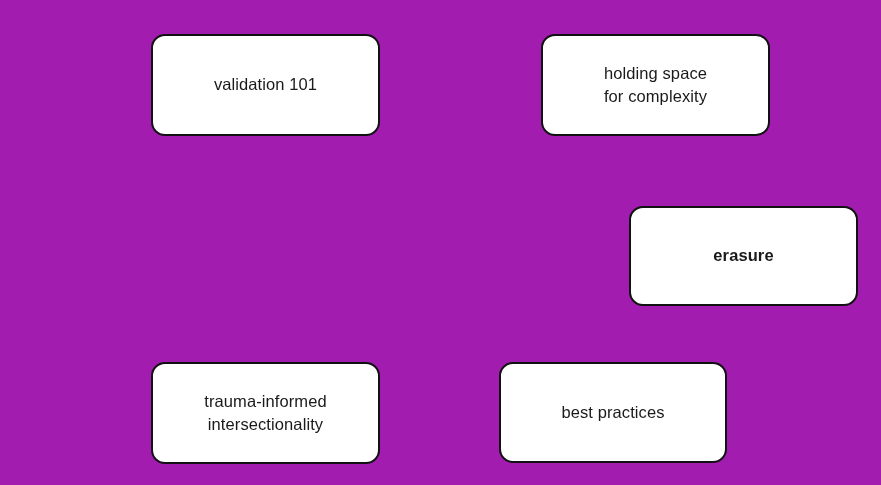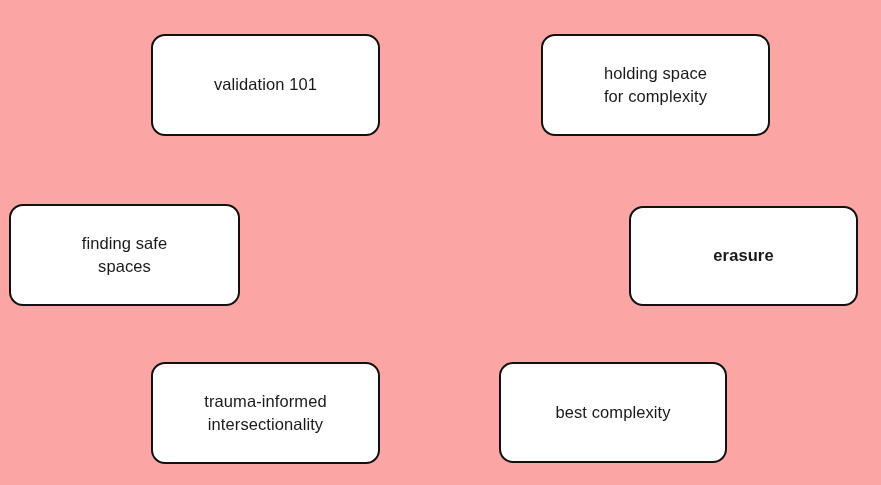--- a/index.html
+++ b/index.html
@@ -4,21 +4,21 @@
 <style>
   html, body {
     margin: 0;
     padding: 0;
     background: #ffffff;
   }
   #canvas {
     position: relative;
     width: 881px;
     height: 485px;
-    background: #fca5a5;
+    background: #a21caf;
     overflow: hidden;
     font-family: "Liberation Sans", "DejaVu Sans", sans-serif;
   }
   .node {
     position: absolute;
     box-sizing: border-box;
     background: #ffffff;
     border: 2px solid #111111;
     border-radius: 14px;
     display: flex;
@@ -42,31 +42,27 @@
 
   <div class="node" style="left:151px; top:34px; width:229px; height:102px;">
     <span class="node-label">validation 101</span>
   </div>
 
   <div class="node" style="left:497px; top:34px; width:229px; height:102px;margin-left:44px;">
     <span class="node-label">holding space
 for complexity</span>
   </div>
 
-  <div class="node" style="left:9px; top:204px; width:231px; height:102px;">
-    <span class="node-label">finding safe
-spaces</span>
-  </div>
 
   <div class="node" style="left:629px; top:206px; width:229px; height:100px;font-weight:bold;">
     <span class="node-label">erasure</span>
   </div>
 
   <div class="node" style="left:151px; top:362px; width:229px; height:102px;">
     <span class="node-label">trauma-informed
 intersectionality</span>
   </div>
 
   <div class="node" style="left:499px; top:362px; width:228px; height:101px;">
-    <span class="node-label">best complexity</span>
+    <span class="node-label">best practices</span>
   </div>
 
 </div>
 
 </body></html>

